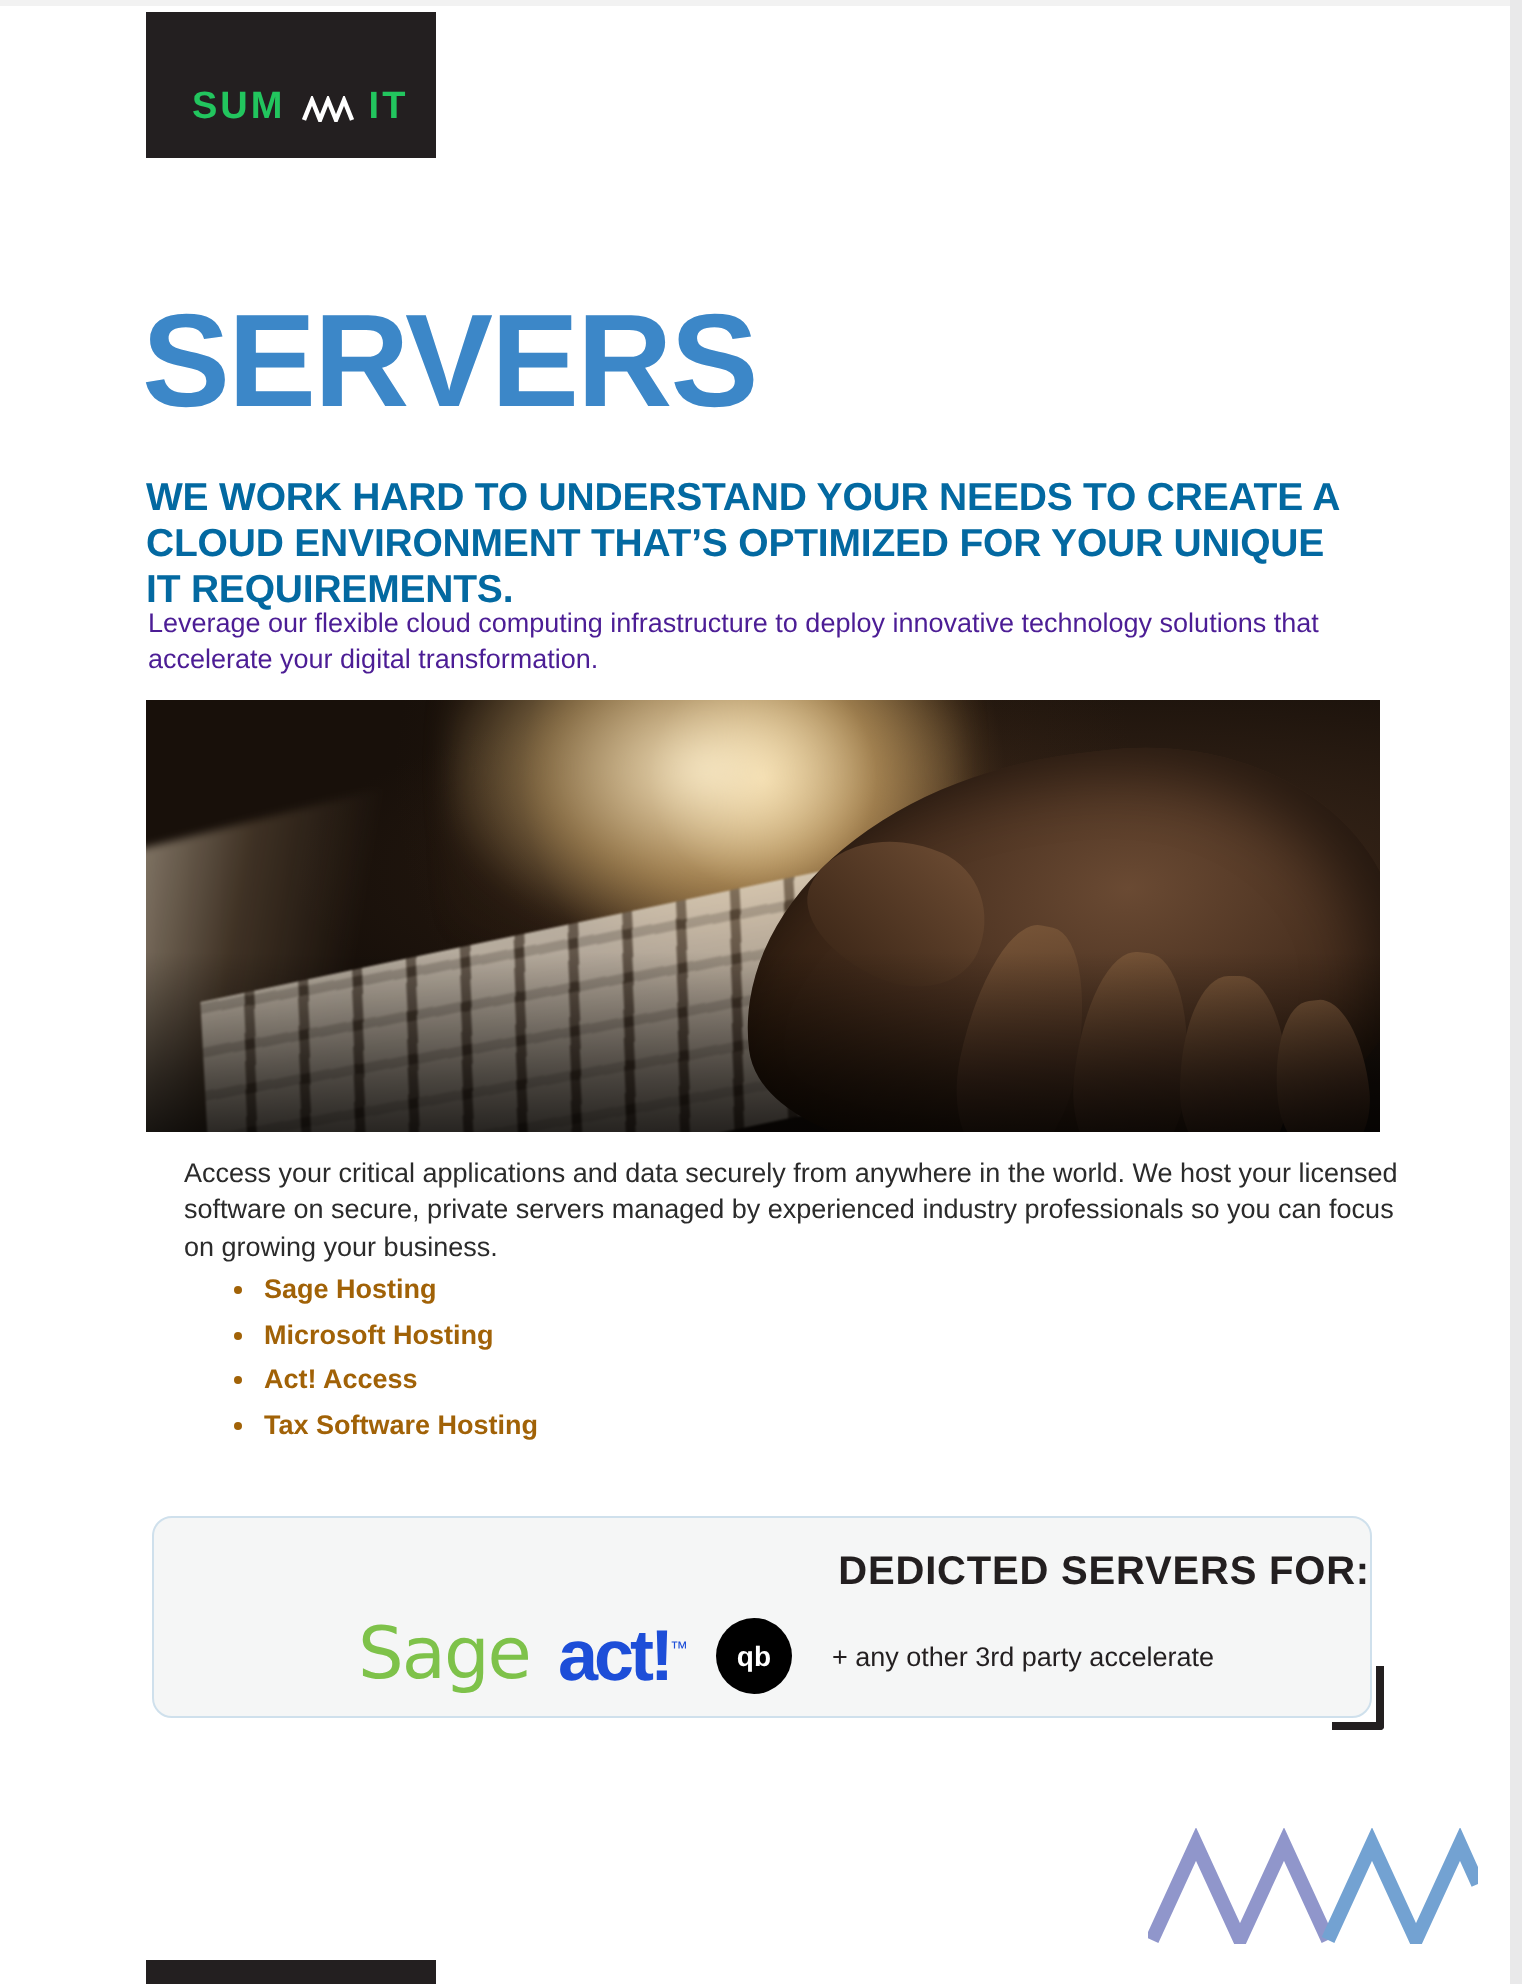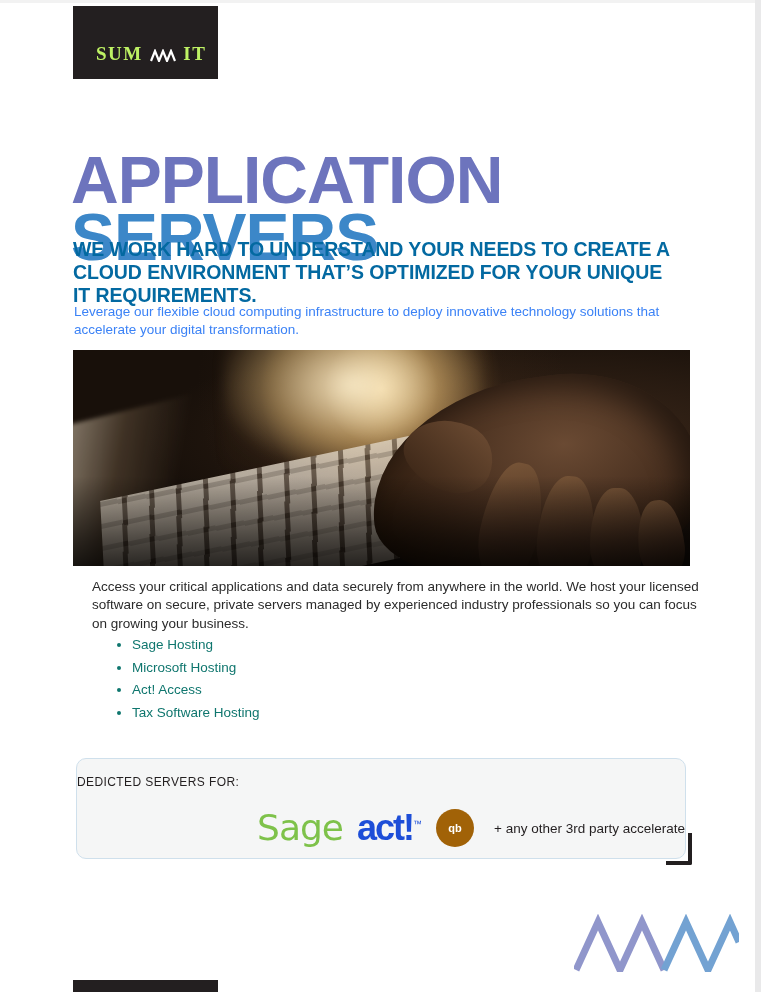--- a/index.html
+++ b/index.html
@@ -47,22 +47,22 @@
     height: 73px;
     background: #231f20;
   }
   .logo-text {
     position: absolute;
     left: 23px;
     bottom: 12px;
     font-weight: bold;
     font-size: 19px;
     letter-spacing: 1.5px;
-    color: #bef264;
-    font-family: Liberation Serif, serif;
+    color: #22c55e;
+    font-family: Liberation Sans, sans-serif;
   }
   .logo-mark {
     display: inline-block;
     vertical-align: -2px;
     margin: 0 1px;
   }
 
   
   .headline {
     position: absolute;
@@ -90,21 +90,21 @@
     letter-spacing: -0.1px;
   }
 
   .lede {
     position: absolute;
     left: 74px;
     top: 303px;
     width: 600px;
     font-size: 13.5px;
     line-height: 1.35;
-    color: #3b82f6;
+    color: #4c1d95;
   }
 
   
   .hero {
     position: absolute;
     left: 73px;
     top: 350px;
     width: 617px;
     height: 216px;
     overflow: hidden;
@@ -206,21 +206,22 @@
   }
   .bullets {
     position: absolute;
     left: 110px;
     top: 634px;
     width: 400px;
     margin: 0;
     padding: 0 0 0 22px;
     font-size: 13.5px;
     line-height: 1.67;
-    color: #0f766e;
+    color: #a16207;
+    font-weight: bold;
   }
   .bullets li { margin: 0; }
 
   
   .panel {
     position: absolute;
     left: 76px;
     top: 758px;
     width: 608px;
     height: 99px;
@@ -236,35 +237,35 @@
     height: 28px;
     border-right: 4px solid #231f20;
     border-bottom: 4px solid #231f20;
     border-bottom-right-radius: 2px;
   }
   .panel-title {
     position: absolute;
     left: 0;
     top: 16px;
     width: 608px;
-    text-align: left;
-    font-weight: normal;
-    font-size: 12px;
+    text-align: right;
+    font-weight: bold;
+    font-size: 20px;
     letter-spacing: 0.4px;
     color: #231f20;
   }
   .logo-row {
     position: absolute;
     left: 0;
     top: 44px;
     width: 608px;
     height: 50px;
     display: flex;
     align-items: center;
-    justify-content: flex-end;
+    justify-content: center;
     padding-left: 24px;
     gap: 14px;
     box-sizing: border-box;
   }
   .sage-logo {
     font-size: 36px;
     color: #7ec24a;
     font-family: "DejaVu Sans", sans-serif;
     letter-spacing: -1px;
     line-height: 1;
@@ -280,24 +281,24 @@
   .act-logo .tm {
     font-size: 9px;
     font-weight: normal;
     vertical-align: super;
     letter-spacing: 0;
   }
   .qb-logo {
     width: 38px;
     height: 38px;
     border-radius: 50%;
-    background: #a16207;
+    background: #000000;
     color: #ffffff;
     font-weight: bold;
-    font-size: 11px;
+    font-size: 14px;
     display: flex;
     align-items: center;
     justify-content: center;
     font-family: "Liberation Sans", sans-serif;
   }
   .ms-block { display: flex; align-items: center; gap: 7px; }
   .ms-grid {
     width: 30px; height: 30px;
     display: grid;
     grid-template-columns: 14px 14px;
@@ -353,21 +354,20 @@
       <span class="logo-mark">
         <svg width="26" height="13" viewBox="0 0 26 13" aria-hidden="true">
           <polyline points="1,12 5,2 9,12 13,2 17,12 21,2 25,12" fill="none" stroke="#ffffff" stroke-width="2.2"></polyline>
         </svg>
       </span>
       <span>IT</span>
     </div>
   </div>
 
   <h1 class="headline">
-    <span class="l1">APPLICATION</span>
     <span class="l2">SERVERS</span>
   </h1>
 
   <div class="subhead">WE WORK HARD TO UNDERSTAND YOUR NEEDS TO CREATE A CLOUD ENVIRONMENT THAT’S OPTIMIZED FOR YOUR UNIQUE IT REQUIREMENTS.</div>
 
   <div class="lede">Leverage our flexible cloud computing infrastructure to deploy innovative technology solutions that accelerate your digital transformation.</div>
 
   <div class="hero">
     <div class="hero-bg"></div>
     <div class="hero-glow"></div>

